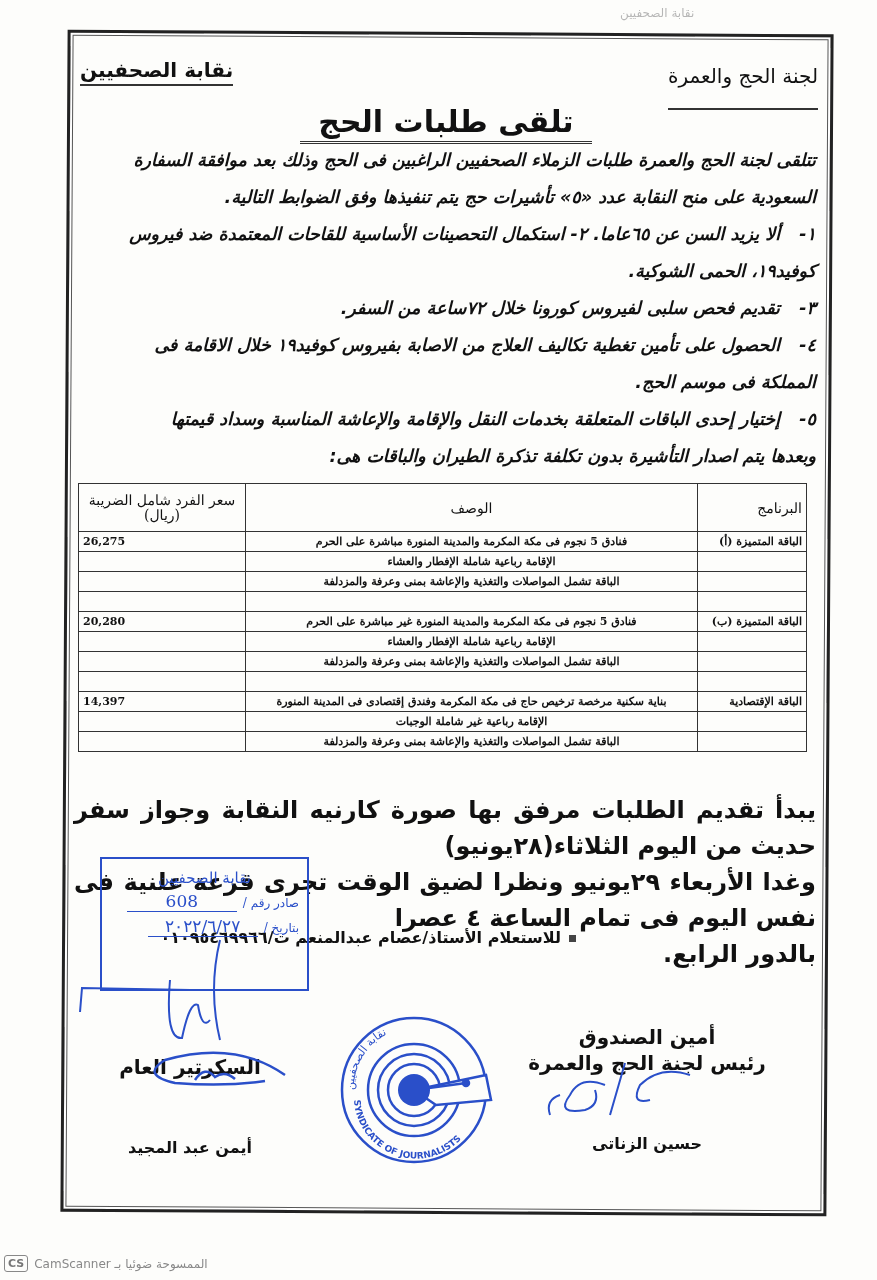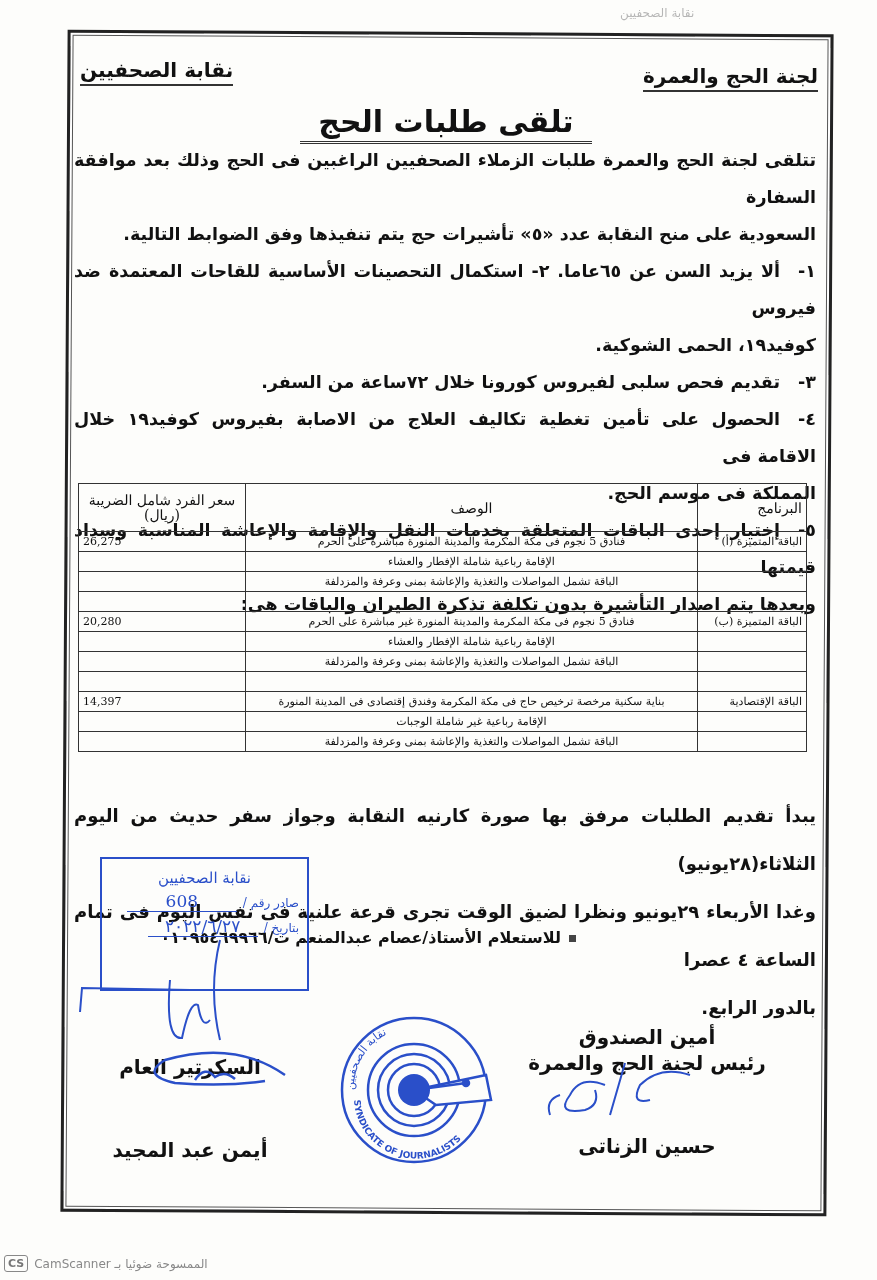--- a/index.html
+++ b/index.html
@@ -8,52 +8,52 @@
     font-family: "DejaVu Sans", sans-serif; color: #111;
   }
   .top-faint { position: absolute; top: 6px; left: 620px; font-size: 12px; color: #999; direction: rtl; opacity: .7; }
   .frame {
     position: absolute; left: 64px; top: 32px; width: 760px; height: 1176px;
     border: 3px solid #222; box-shadow: inset 0 0 0 2px #fff, inset 0 0 0 3px #555;
     transform: rotate(0.35deg);
   }
   .page { position: absolute; left: 72px; top: 40px; width: 748px; direction: rtl; }
   .hdr-left { position: absolute; top: 18px; left: 8px; font-weight: bold; font-size: 20px; border-bottom: 2px solid #333; padding-bottom: 2px; }
-  .hdr-right { position: absolute; top: 24px; right: 2px; font-weight: bold; font-size: 20px; border-bottom: 2px solid #333; padding-bottom: 2px; }
+  .hdr-right { position: absolute; top: 24px; right: 2px; font-weight: normal; font-size: 20px; border-bottom: 2px solid #333; padding-bottom: 20px; }
   .title { position: absolute; top: 64px; left: 0; width: 748px; text-align: center; }
   .title span { font-size: 30px; font-weight: bold; border-bottom: 3px double #333; padding: 0 18px 2px; }
-  .body-text { position: absolute; top: 102px; right: 4px; width: 742px; font-size: 17.5px; font-weight: bold; line-height: 37px; text-align: justify; }
+  .body-text { position: absolute; top: 102px; right: 4px; width: 742px; font-size: 17.5px; font-weight: bold; line-height: 37px; text-align: justify; font-style: italic; }
   .body-text p { margin: 0; }
   .body-text .num { display: inline-block; width: 36px; }
   table.packages {
     position: absolute; top: 443px; left: 6px; width: 729px; border-collapse: collapse;
     font-family: "DejaVu Serif", serif; font-size: 11px; direction: rtl;
   }
-  table.packages td, table.packages th { border: 1.3px solid #333; padding: 0 4px; height: 19px; }
+  table.packages td, table.packages th { border: 1.3px solid #333; padding: 0 4px; height: 19px; font-weight: bold; }
   table.packages th { height: 47px; font-weight: normal; font-size: 14px; }
   .col-prog { width: 100px; text-align: right; }
   .col-desc { text-align: center; }
   .col-price { width: 158px; text-align: left; }
   .price-th { text-align: center; line-height: 15px; }
-  .announce { position: absolute; top: 752px; right: 4px; width: 742px; font-size: 18px; font-weight: bold; line-height: 48px; text-align: justify; }
+  .announce { position: absolute; top: 752px; right: 4px; width: 742px; font-size: 24px; font-weight: bold; line-height: 36px; text-align: justify; }
   .announce p { margin: 0; }
   .inquiry { position: absolute; top: 888px; right: 244px; font-size: 16px; font-weight: bold; margin-left: 18px; }
   .bullet { display: inline-block; width: 7px; height: 7px; background: #444; margin-left: 8px; vertical-align: middle; }
   .stamp-box {
     position: absolute; left: 100px; top: 857px; width: 205px; height: 130px;
     border: 2px solid #2a4fc9; color: #2a4fc9; direction: rtl; font-family: "DejaVu Serif", serif;
   }
   .stamp-box .s-title { text-align: center; font-size: 15px; margin-top: 10px; }
   .stamp-box .s-row { font-size: 12px; margin: 4px 8px 0 0; }
   .stamp-box .s-val { display: inline-block; min-width: 110px; border-bottom: 1.5px solid #2a4fc9; font-size: 17px; text-align: center; margin-right: 6px; }
   .sig-block { position: absolute; text-align: center; font-weight: bold; direction: rtl; }
   .sig-right { top: 1024px; right: 110px; width: 240px; }
   .sig-left { top: 1010px; left: 110px; width: 160px; margin-top: 44px; }
   .sig-role { font-size: 20px; line-height: 26px; }
-  .sig-name { font-size: 20px; margin-top: 58px; }
+  .sig-name { font-size: 16px; margin-top: 58px; }
   .scribble { position: absolute; }
   .seal { position: absolute; left: 336px; top: 1005px; }
   .cs-footer { position: absolute; left: 4px; bottom: 8px; display: flex; align-items: center; gap: 6px; font-size: 12px; color: #888; }
   .cs-logo { border: 1.5px solid #888; border-radius: 3px; font-weight: bold; font-size: 11px; padding: 1px 3px; color: #777; }
 </style>
 </head>
 <body>
 
 <div class="top-faint">نقابة الصحفيين</div>
 

